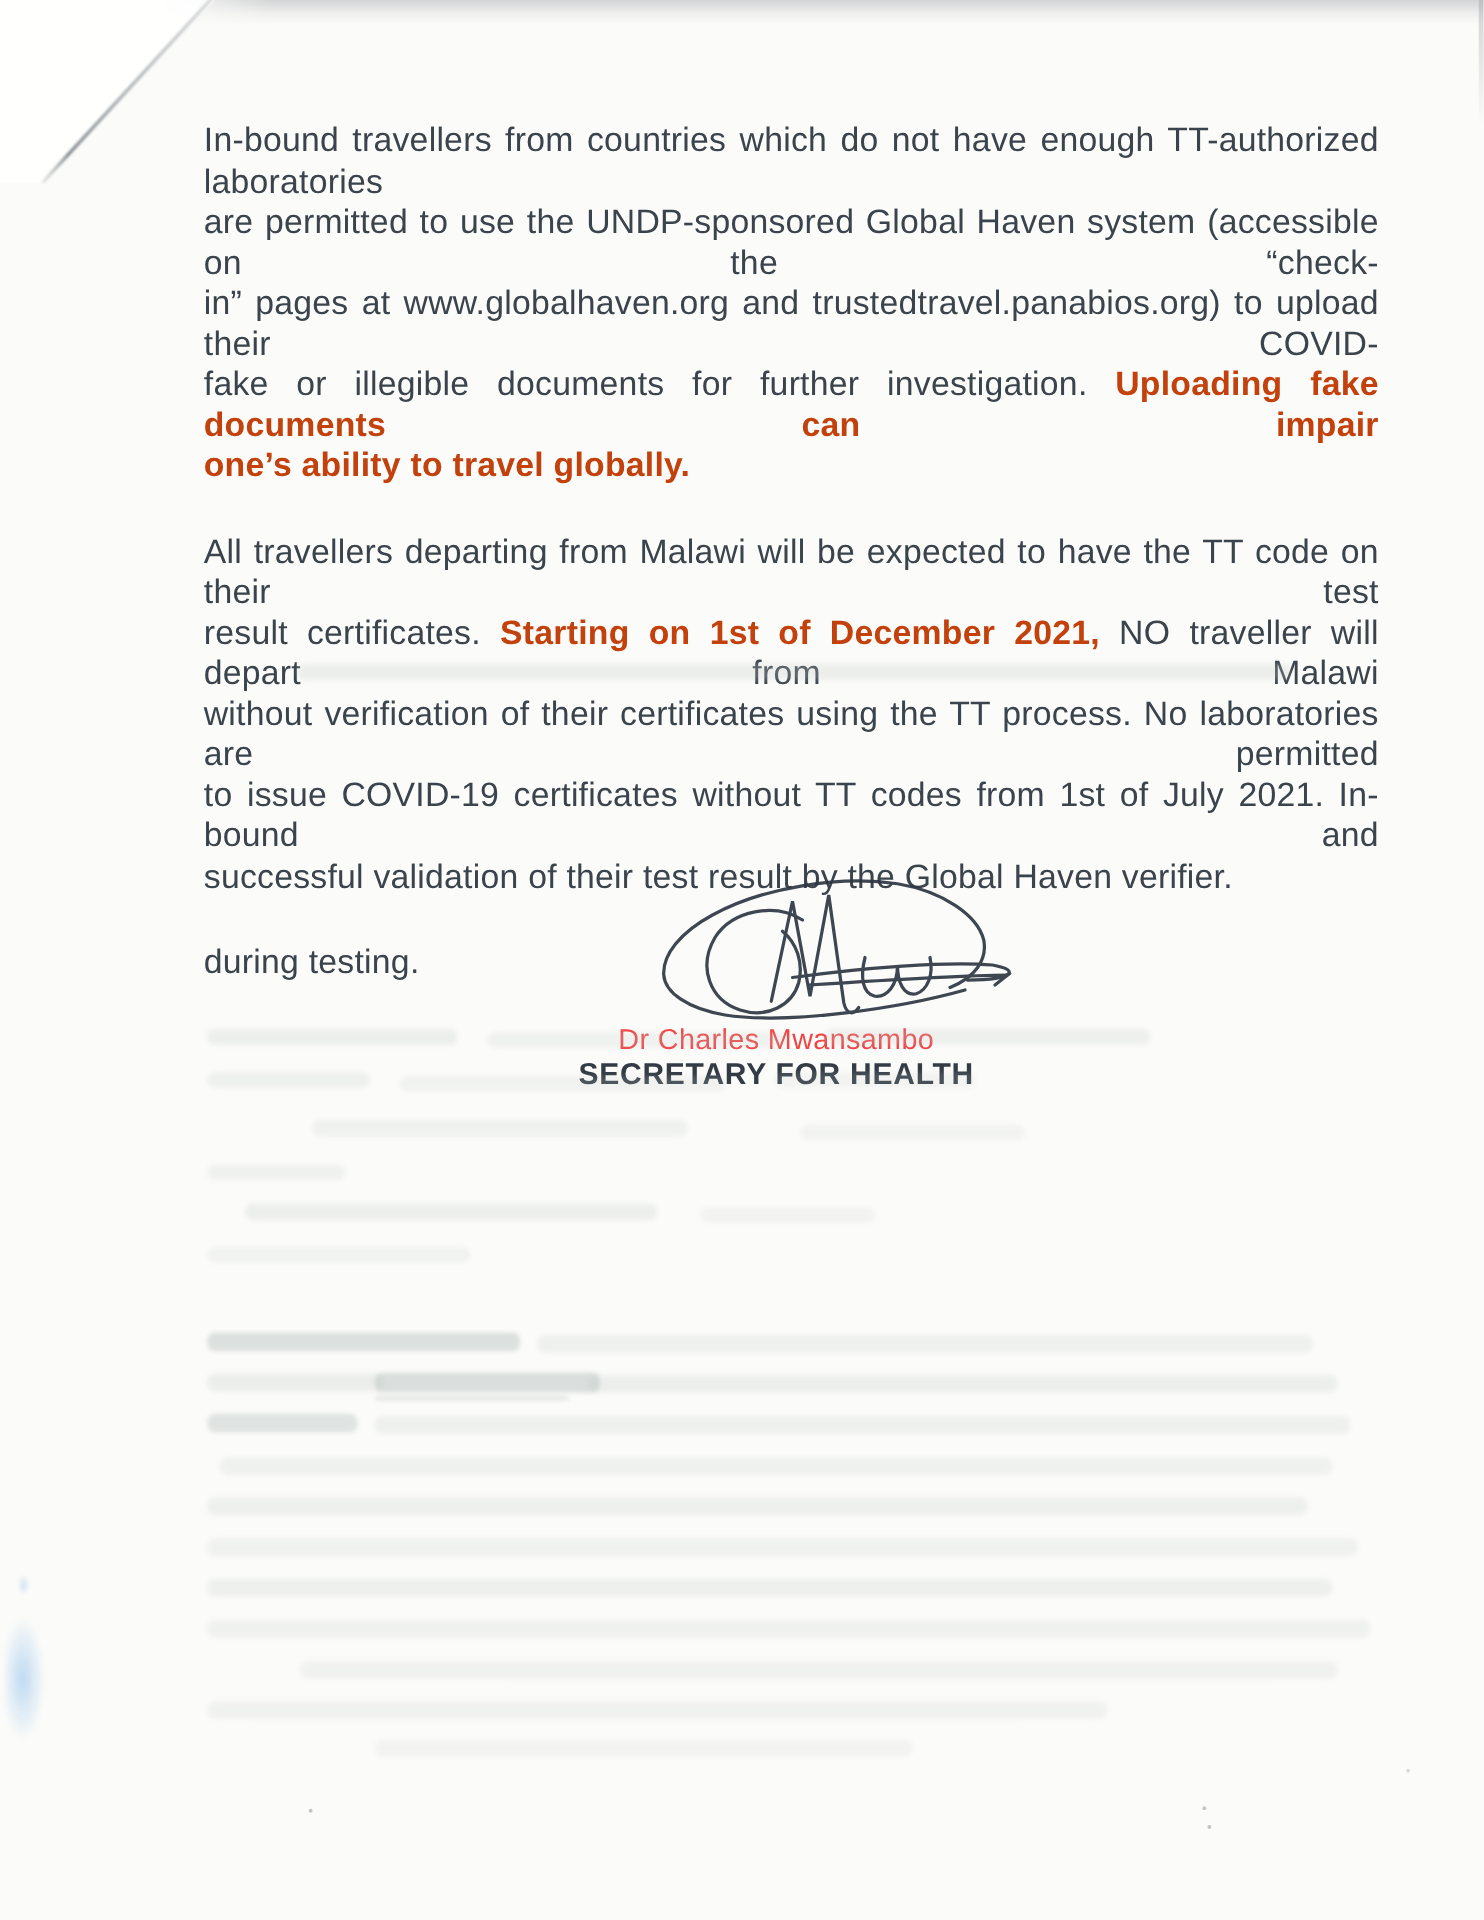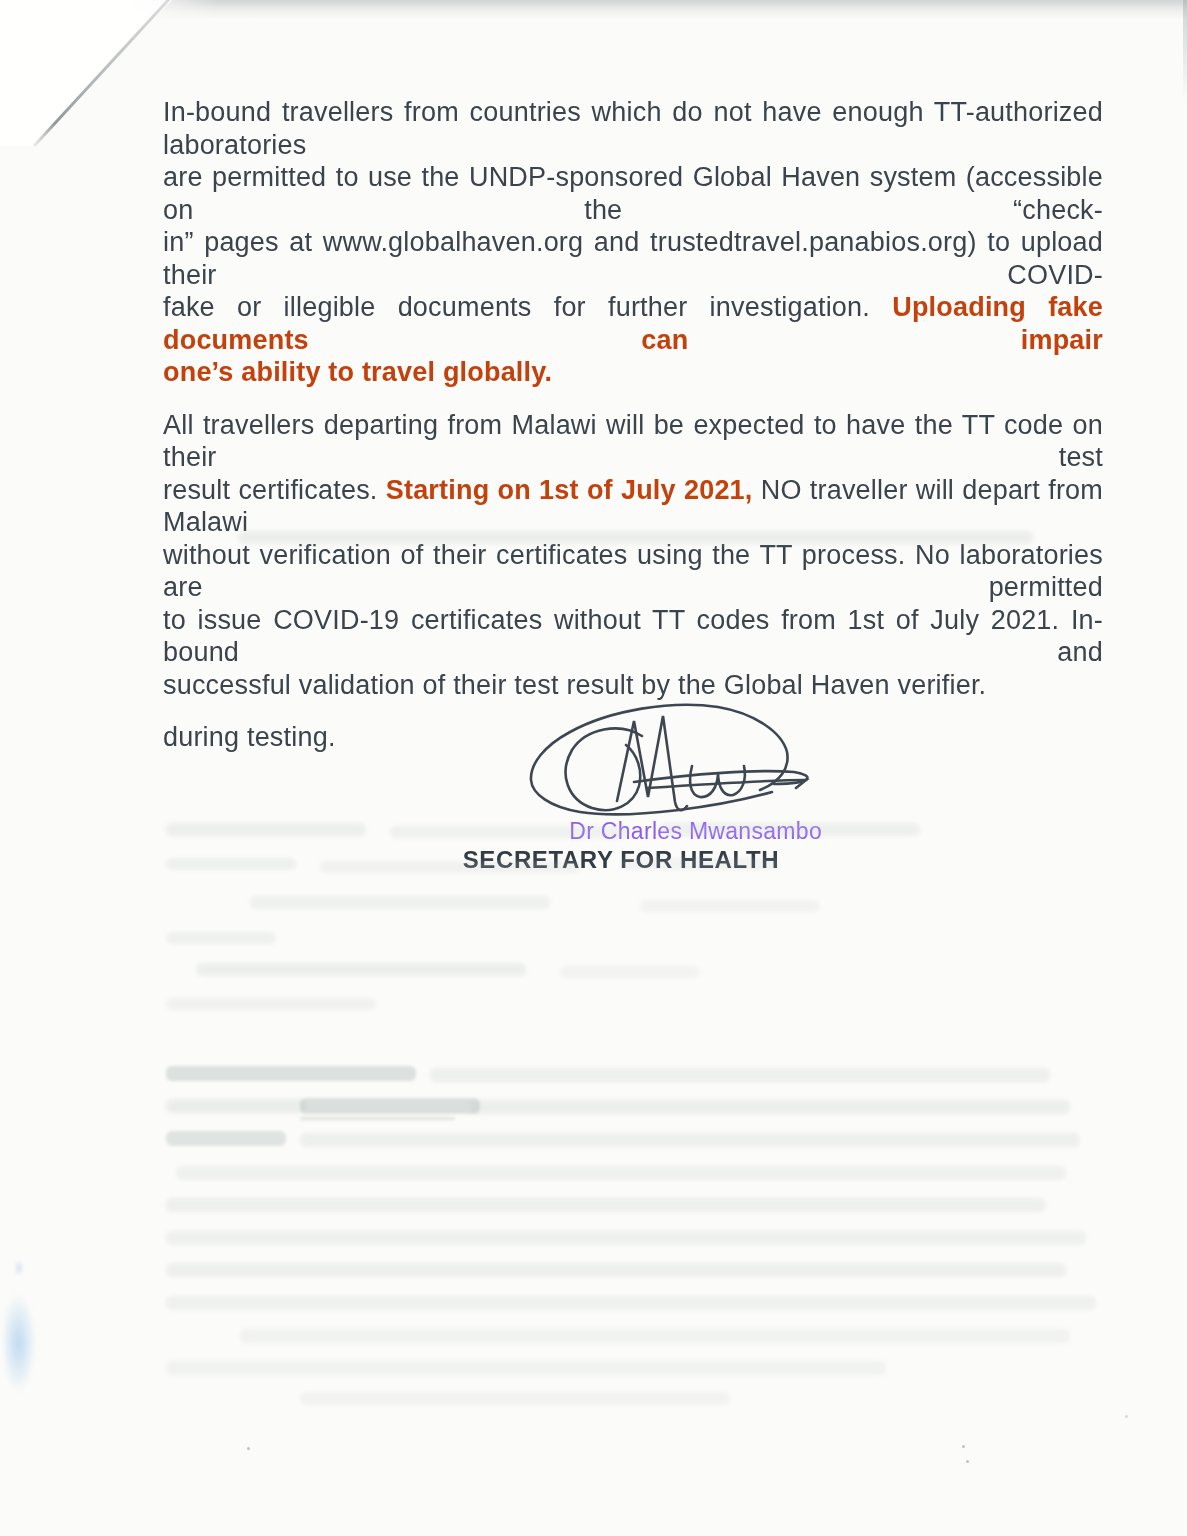--- a/index.html
+++ b/index.html
@@ -27,30 +27,30 @@
     background:rgba(255,255,255,.85);
     clip-path:polygon(0 0,172px 0,34px 146px,0 146px);
   }
   .fold-svg{position:absolute;left:0;top:0;}
 
   
   .letter-body{
     position:absolute;left:163px;top:96px;width:940px;
     color:#3b444c;font-size:27px;line-height:32.5px;letter-spacing:.2px;
   }
-  .para + .para{margin-top:20px;}
+  .para + .para{margin-top:36px;}
   .line{text-align:justify;text-align-last:justify;white-space:normal;}
   .line.last{text-align:right;text-align-last:left;}
   .line .b{font-weight:700;color:#c2410c;}
 
   
   .sig-svg{position:absolute;left:522px;top:698px;}
   .sig-name{
     position:absolute;left:420px;top:818px;width:402px;
-    text-align:right;color:#8b5cf6;font-size:23px;letter-spacing:.3px;
+    text-align:center;color:#ef4444;font-size:23px;letter-spacing:.3px;
   }
   .sig-title{
     position:absolute;left:420px;top:846px;width:402px;
     text-align:center;color:#333c45;font-size:24px;font-weight:600;letter-spacing:.6px;
   }
 
   
   .g{position:absolute;background:#c2cbc9;filter:blur(2px);border-radius:6px;}
   .g.dark{background:#aeb9b6;filter:blur(1.5px);}
 
@@ -92,21 +92,21 @@
   <div class="letter-body">
       <div class="para">
         <div class="line"><span>In-bound travellers from countries which do not have enough TT-authorized laboratories</span></div>
         <div class="line"><span>are permitted to use the UNDP-sponsored Global Haven system (accessible on the “check-</span></div>
         <div class="line"><span>in” pages at www.globalhaven.org and trustedtravel.panabios.org) to upload their COVID-</span></div>
         <div class="line"><span>fake or illegible documents for further investigation. </span><span class="b">Uploading fake documents can impair</span></div>
         <div class="line last"><span class="b">one’s ability to travel globally.</span></div>
       </div>
       <div class="para">
         <div class="line"><span>All travellers departing from Malawi will be expected to have the TT code on their test</span></div>
-        <div class="line"><span>result certificates. </span><span class="b">Starting on 1st of July 2021,</span><span> NO traveller will depart from Malawi</span></div>
+        <div class="line"><span>result certificates. </span><span class="b">Starting on 1st of December 2021,</span><span> NO traveller will depart from Malawi</span></div>
         <div class="line"><span>without verification of their certificates using the TT process. No laboratories are permitted</span></div>
         <div class="line"><span>to issue COVID-19 certificates without TT codes from 1st of July 2021. In-bound and</span></div>
         <div class="line last"><span>successful validation of their test result by the Global Haven verifier.</span></div>
       </div>
       <div class="para">
         <div class="line last"><span>during testing.</span></div>
       </div>
     </div>
 
   <svg class="sig-svg" width="292" height="122" viewBox="0 0 292 122">

